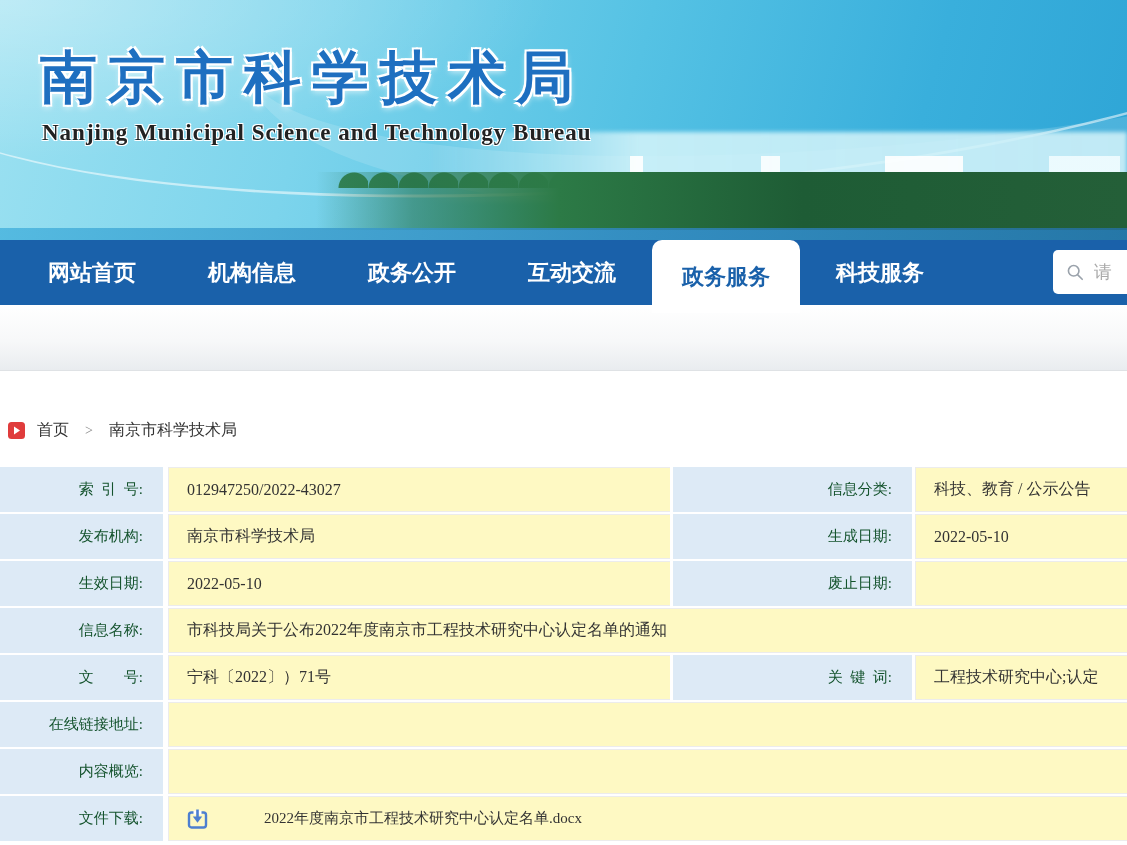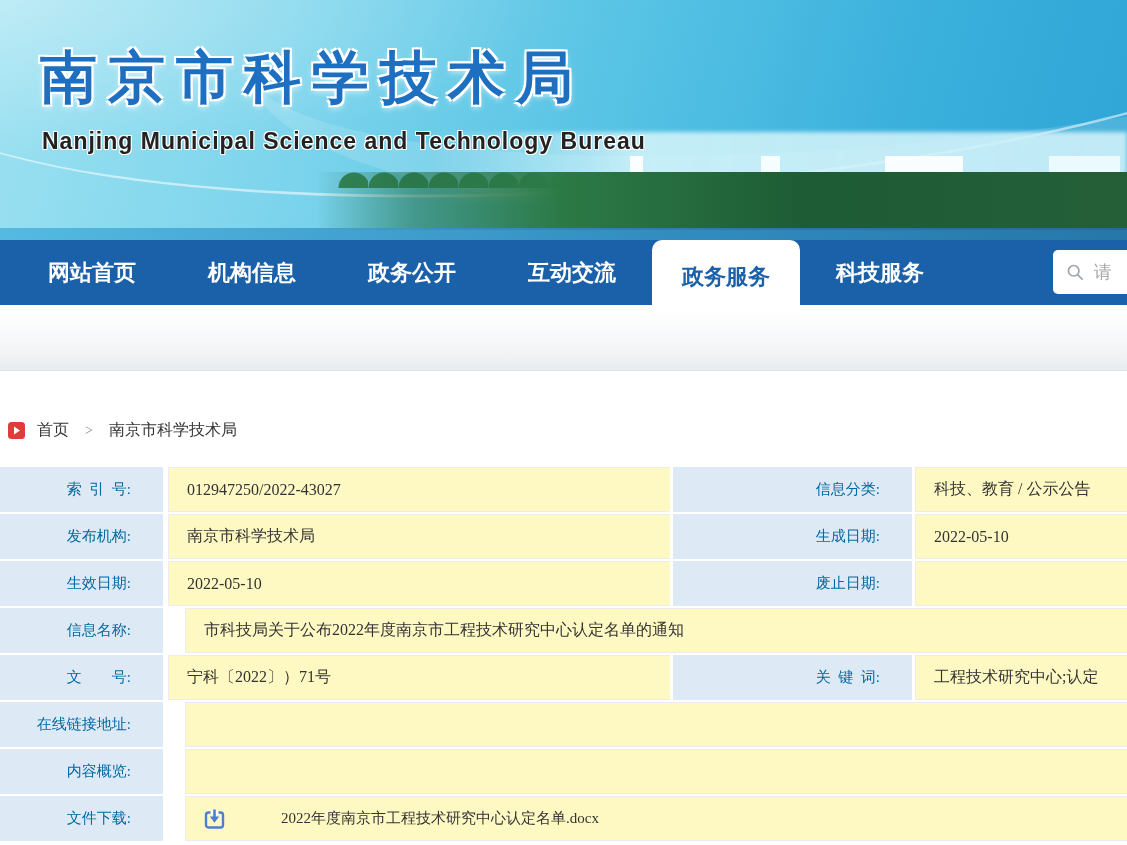--- a/index.html
+++ b/index.html
@@ -32,23 +32,23 @@
   .treeline { position:absolute; right:0; bottom:10px; width:72%; height:58px;
     background:linear-gradient(to right, rgba(32,96,60,0) 0%, rgba(36,110,66,.55) 12%, #2c7a46 30%, #1e5c35 60%, #245f38 100%); }
   .treetops { position:absolute; right:0; bottom:52px; width:70%; height:26px;
     background:radial-gradient(circle 16px at 16px 26px, #2c7a46 15px, transparent 16px);
     background-size:30px 26px; background-repeat:repeat-x; opacity:.9; }
   .water { position:absolute; left:0; bottom:0; width:100%; height:12px;
     background:linear-gradient(to right,#49b4de 0%,#2f86bc 55%,#246f9f 100%); opacity:.85; }
   .banner-title { position:absolute; left:40px; top:40px; font-size:57px; font-weight:bold;
     letter-spacing:11px; color:#1e6fc0;
     text-shadow:-2px -2px 0 #fff,2px -2px 0 #fff,-2px 2px 0 #fff,2px 2px 0 #fff,0 3px 6px rgba(255,255,255,.8); }
-  .banner-sub { position:absolute; left:42px; top:128px; font-size:23px; font-weight:bold;
+  .banner-sub { position:absolute; left:42px; top:120px; font-size:23px; font-weight:bold;
     letter-spacing:1px; color:#222;
-    text-shadow:-1px -1px 0 #fff,1px -1px 0 #fff,-1px 1px 0 #fff,1px 1px 0 #fff; }
+    text-shadow:-1px -1px 0 #fff,1px -1px 0 #fff,-1px 1px 0 #fff,1px 1px 0 #fff;font-family:Liberation Serif, serif; }
 
   
   .navbar { position:absolute; top:240px; left:0; width:1127px; height:65px;
     background:#1a61aa; display:flex; align-items:stretch; padding-left:12px; z-index:3; }
   .nav-item { display:flex; align-items:center; padding:0 36px; color:#fff;
     font-size:22px; font-weight:bold; cursor:pointer; white-space:nowrap; }
   .nav-item.active { background:#fff; color:#1a61aa; border-radius:10px 10px 0 0;
     margin-bottom:-8px; padding:0 30px; z-index:4; }
   .searchbox { position:absolute; left:1053px; top:250px; width:170px; height:44px;
     background:#fff; border-radius:5px; display:flex; align-items:center;
@@ -66,27 +66,27 @@
   .breadcrumb { position:absolute; top:420px; left:8px; display:flex; align-items:center;
     font-family:"Liberation Serif","DejaVu Serif",serif; font-size:16px; color:#333; }
   .crumb-icon { width:17px; height:17px; margin-right:12px; flex:0 0 auto; }
   .crumb-sep { margin:0 16px; color:#888; font-size:14px; }
   .crumb-link { cursor:pointer; }
 
   
   .info-table { position:absolute; top:467px; left:0; width:1127px; }
   .trow { display:flex; height:45px; margin-bottom:2px; }
   .tlabel { flex:0 0 163px; background:#ddeaf6; display:flex; align-items:center;
-    justify-content:flex-end; padding-right:32px; color:#0369a1;
+    justify-content:flex-end; padding-right:20px; color:#14532d;
     font-family:"Liberation Serif","DejaVu Serif",serif; font-size:15px; white-space:pre; }
   .tval { background:#fef9c3; border:1px solid #ececec; border-right:none;
     display:flex; align-items:center; padding-left:18px; color:#333;
     font-family:"Liberation Serif","DejaVu Serif",serif; font-size:16px; white-space:nowrap; overflow:hidden; }
   .tval.vleft  { flex:0 0 502px; margin-left:5px; }
-  .tval.vfull  { flex:1 1 auto; margin-left:22px; }
+  .tval.vfull  { flex:1 1 auto; margin-left:5px; }
   .tlabel.rlabel { flex:0 0 239px; margin-left:3px; }
   .tval.vright { flex:1 1 auto; margin-left:3px; }
   .dl-icon { width:21px; height:21px; margin-right:56px; cursor:pointer; flex:0 0 auto; }
   .file-link { cursor:pointer; font-size:15px; }
 </style>
 </head>
 <body>
 
 <div class="stage">
 

